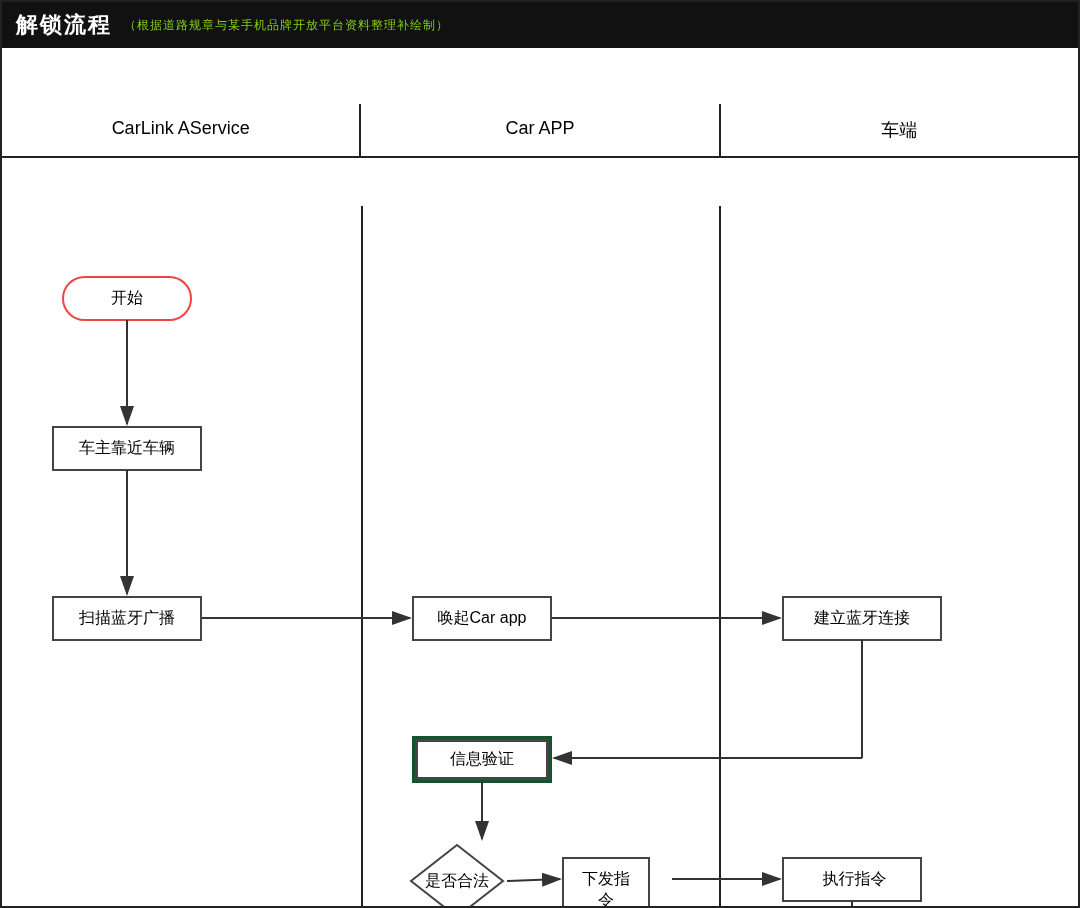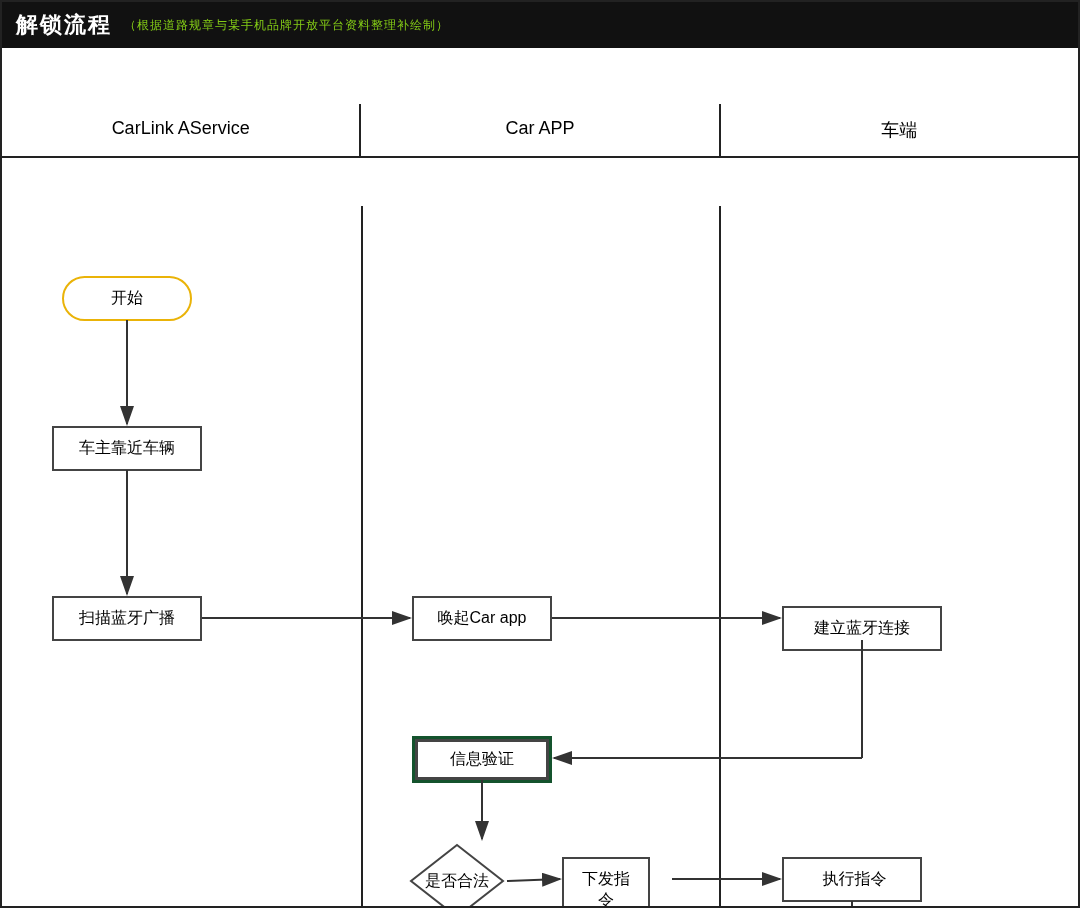--- a/index.html
+++ b/index.html
@@ -74,21 +74,21 @@
       position: absolute;
       display: flex;
       align-items: center;
       justify-content: center;
       font-size: 16px;
       text-align: center;
       background: #fff;
     }
 
     .node-rounded {
-      border: 2px solid #eab308;
+      border: 2px solid #ef4444;
       border-radius: 40px;
       padding: 10px 24px;
     }
 
     .node-rect {
       border: 2px solid #444;
       padding: 10px 18px;
     }
 
     .diagram-svg {
@@ -153,21 +153,21 @@
       </div>
 
       <div class="node node-rect" style="left:560px; top:651px; width:88px; min-height:44px;">
         <span>下发指令</span>
       </div>
 
       <div class="node node-rect" style="left:410px; top:790px; width:140px; min-height:44px;">
         <span>反馈异常</span>
       </div>
 
-      <div class="node node-rect" style="left:780px; top:400px; width:160px; min-height:44px;">
+      <div class="node node-rect" style="left:780px; top:390px; width:160px; min-height:44px;">
         <span>建立蓝牙连接</span>
       </div>
 
       <div class="node node-rect" style="left:780px; top:651px; width:140px; min-height:44px;padding-left:23px;">
         <span>执行指令</span>
       </div>
 
       <div class="node node-rounded" style="left:775px; top:790px; width:150px; min-height:44px;">
         <span>结束</span>
       </div>

